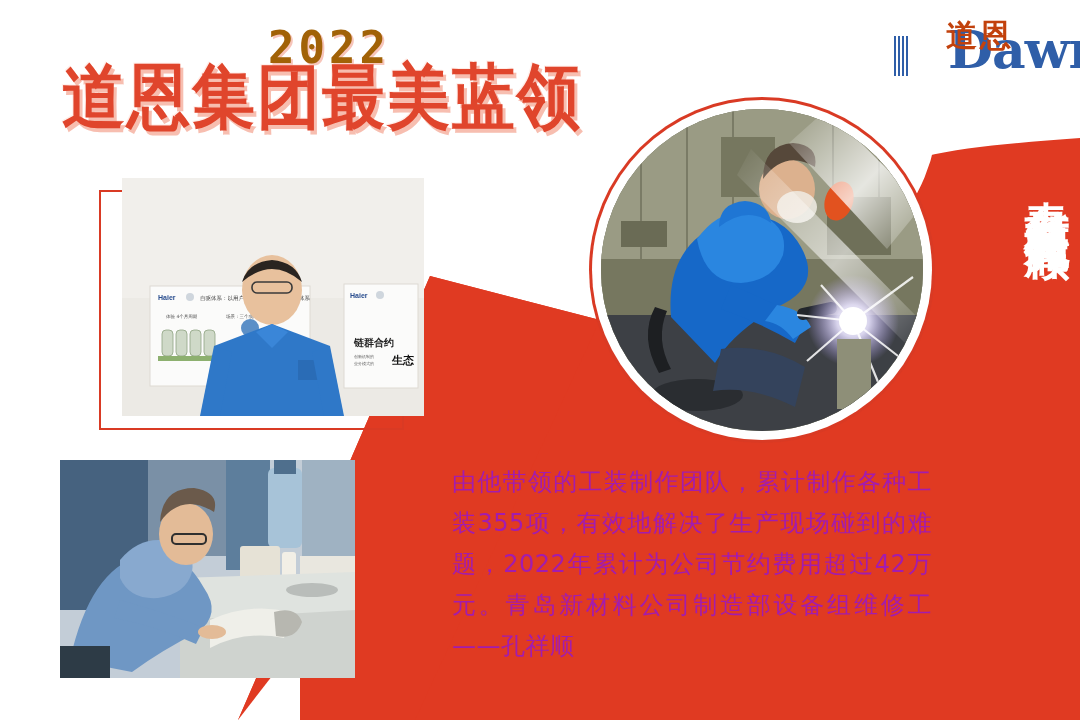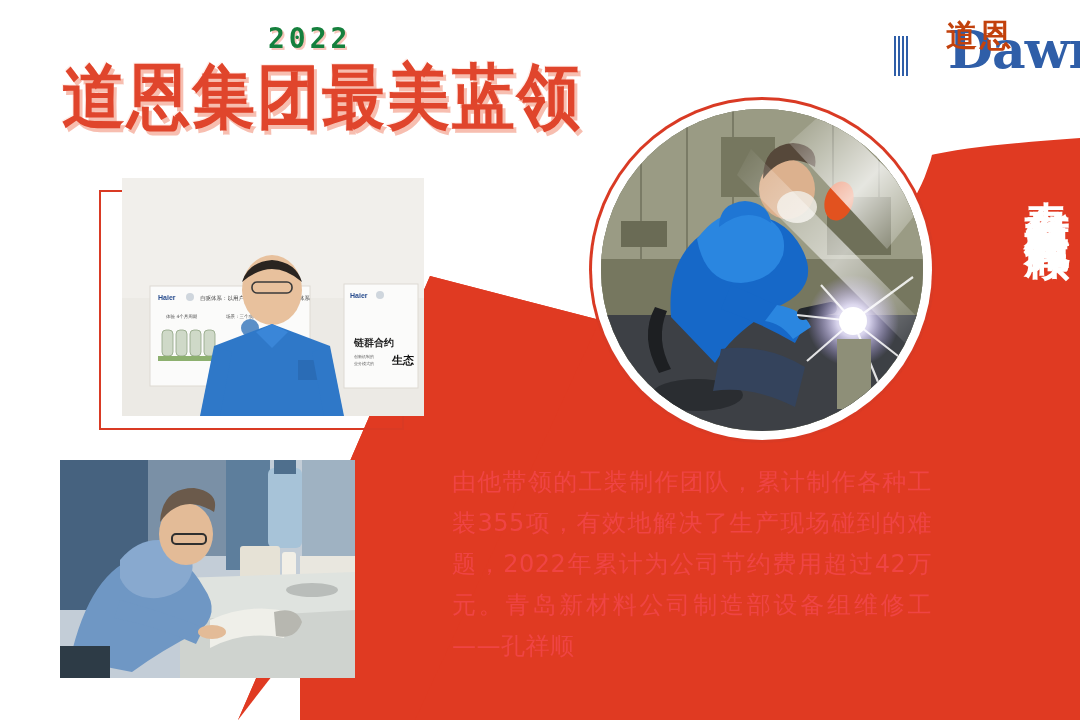--- a/index.html
+++ b/index.html
@@ -18,24 +18,24 @@
 
   
   .red-art{position:absolute;left:0;top:0;width:1080px;height:720px;}
 
   
   .header{position:absolute;left:0;top:0;width:1080px;height:150px;}
   .year{
     position:absolute;
     left:268px;top:22px;
     font-family:"DejaVu Sans Mono","Liberation Mono",monospace;
-    font-size:28px;
+    font-size:44px;
     font-weight:700;
     letter-spacing:4px;
-    color:#15803d;
+    color:#a16207;
     text-shadow:2px 2px 0 rgba(240,150,130,.55);
   }
   .main-title{
     position:absolute;
     left:62px;top:62px;
     font-family:"DejaVu Sans","Liberation Sans",sans-serif;
     font-size:63px;
     font-weight:700;
     letter-spacing:2px;
     line-height:1;
@@ -108,21 +108,21 @@
   }
 
   
   .body-text{
     position:absolute;
     left:452px;top:462px;
     width:480px;
     font-family:"DejaVu Sans","Liberation Sans",sans-serif;
     font-size:24px;
     line-height:41px;
-    color:#ef4444;
+    color:#a21caf;
     letter-spacing:.5px;
     text-align:justify;
   }
 
   
   .vertical-title{
     position:absolute;
     right:8px;top:165px;
     width:64px;
     font-family:"DejaVu Sans","Liberation Sans",sans-serif;

